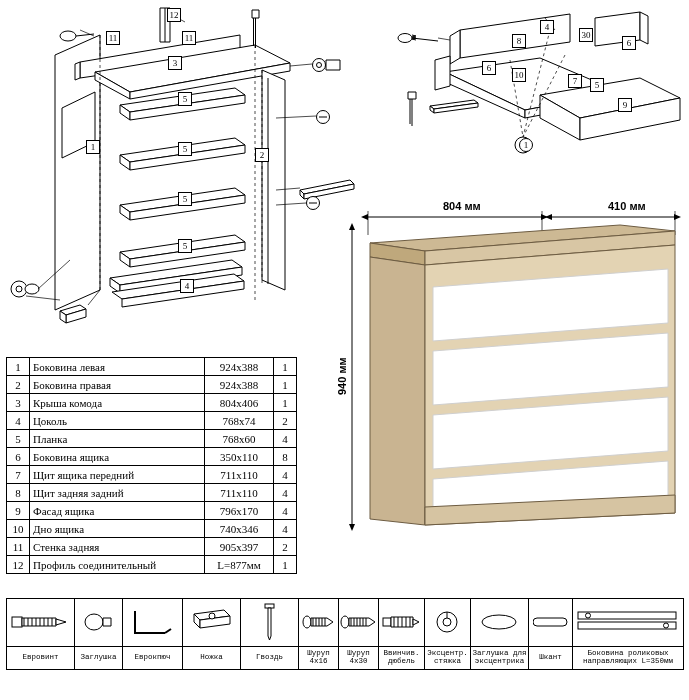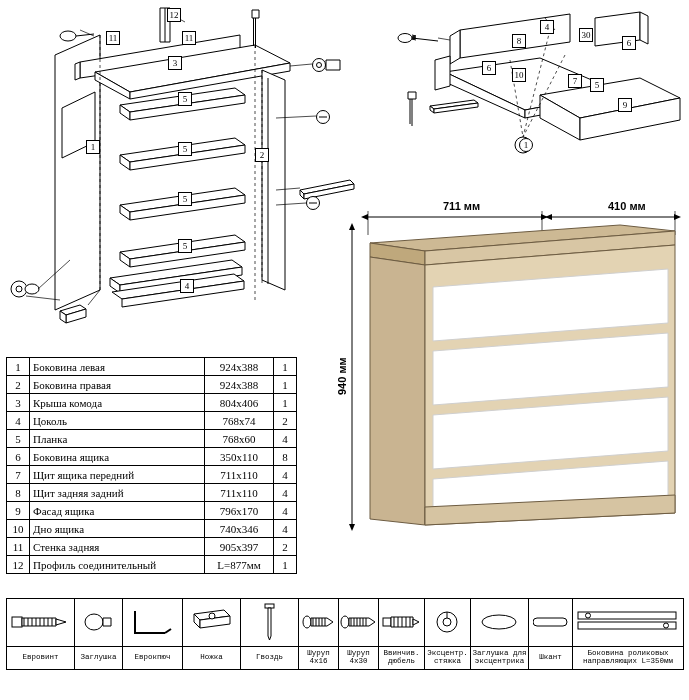--- a/index.html
+++ b/index.html
@@ -322,21 +322,21 @@
 
       <polygon points="103,92 338,74 338,128 103,146" fill="#ffffff" stroke="#cfcfcf"></polygon>
       <polygon points="103,156 338,138 338,192 103,210" fill="#ffffff" stroke="#cfcfcf"></polygon>
       <polygon points="103,220 338,202 338,256 103,274" fill="#ffffff" stroke="#cfcfcf"></polygon>
       <polygon points="103,284 338,266 338,304 103,312" fill="#ffffff" stroke="#cfcfcf"></polygon>
 
       <polygon points="95,312 345,300 345,318 95,330" fill="#d6c4a2"></polygon>
     </g>
   </svg>
 
-  <div class="dim-text" style="left:443px;top:200px;">711 мм</div>
+  <div class="dim-text" style="left:443px;top:200px;">804 мм</div>
   <div class="dim-text" style="left:608px;top:200px;">410 мм</div>
   <div class="dim-text vert" style="left:336px;top:395px;">940 мм</div>
 
 
   <table class="kit-table">
     <colgroup>
       <col style="width:68px">
         <col style="width:48px">
         <col style="width:60px">
         <col style="width:58px">

